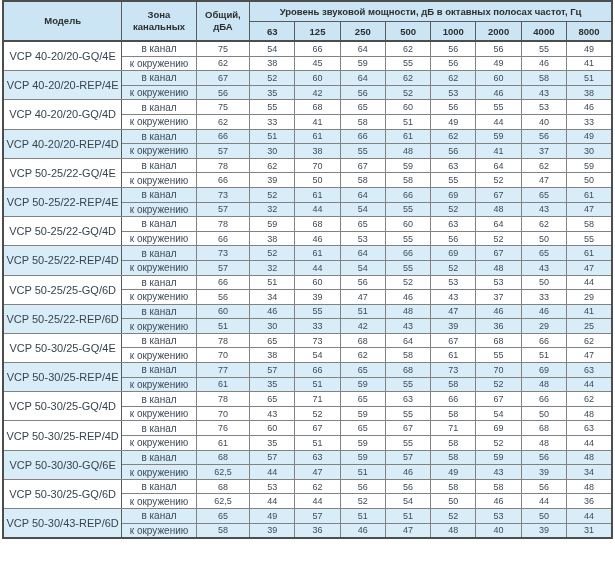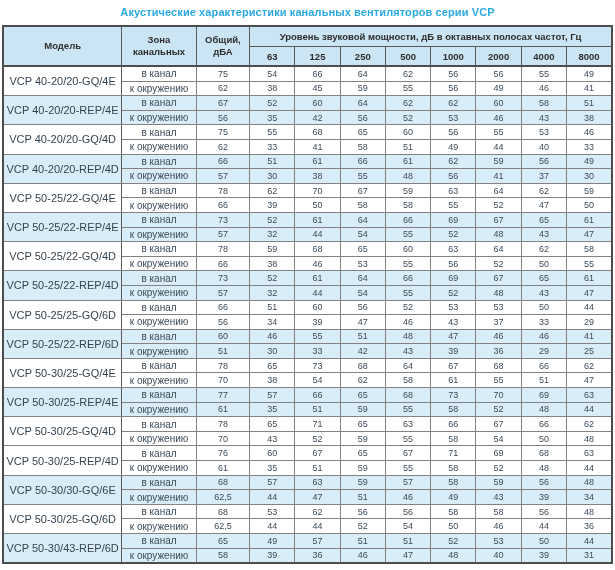--- a/index.html
+++ b/index.html
@@ -56,21 +56,20 @@
   }
   tbody td.zone{font-size:10px;}
   tr.shaded td{background:#d9edf9;}
   tr.group-start td{border-top:1.6px solid #4d4d4d;}
   tbody td.model{border-right:1px solid #5a5a5a;}
 </style>
 </head>
 <body>
 
 <div class="page">
-  <div class="title">Акустические характеристики канальных вентиляторов  серии VCP</div>
 
   <table>
     <colgroup>
       <col class="c-model">
       <col class="c-zone">
       <col class="c-total">
       <col class="c-freq">
         <col class="c-freq">
         <col class="c-freq">
         <col class="c-freq">

